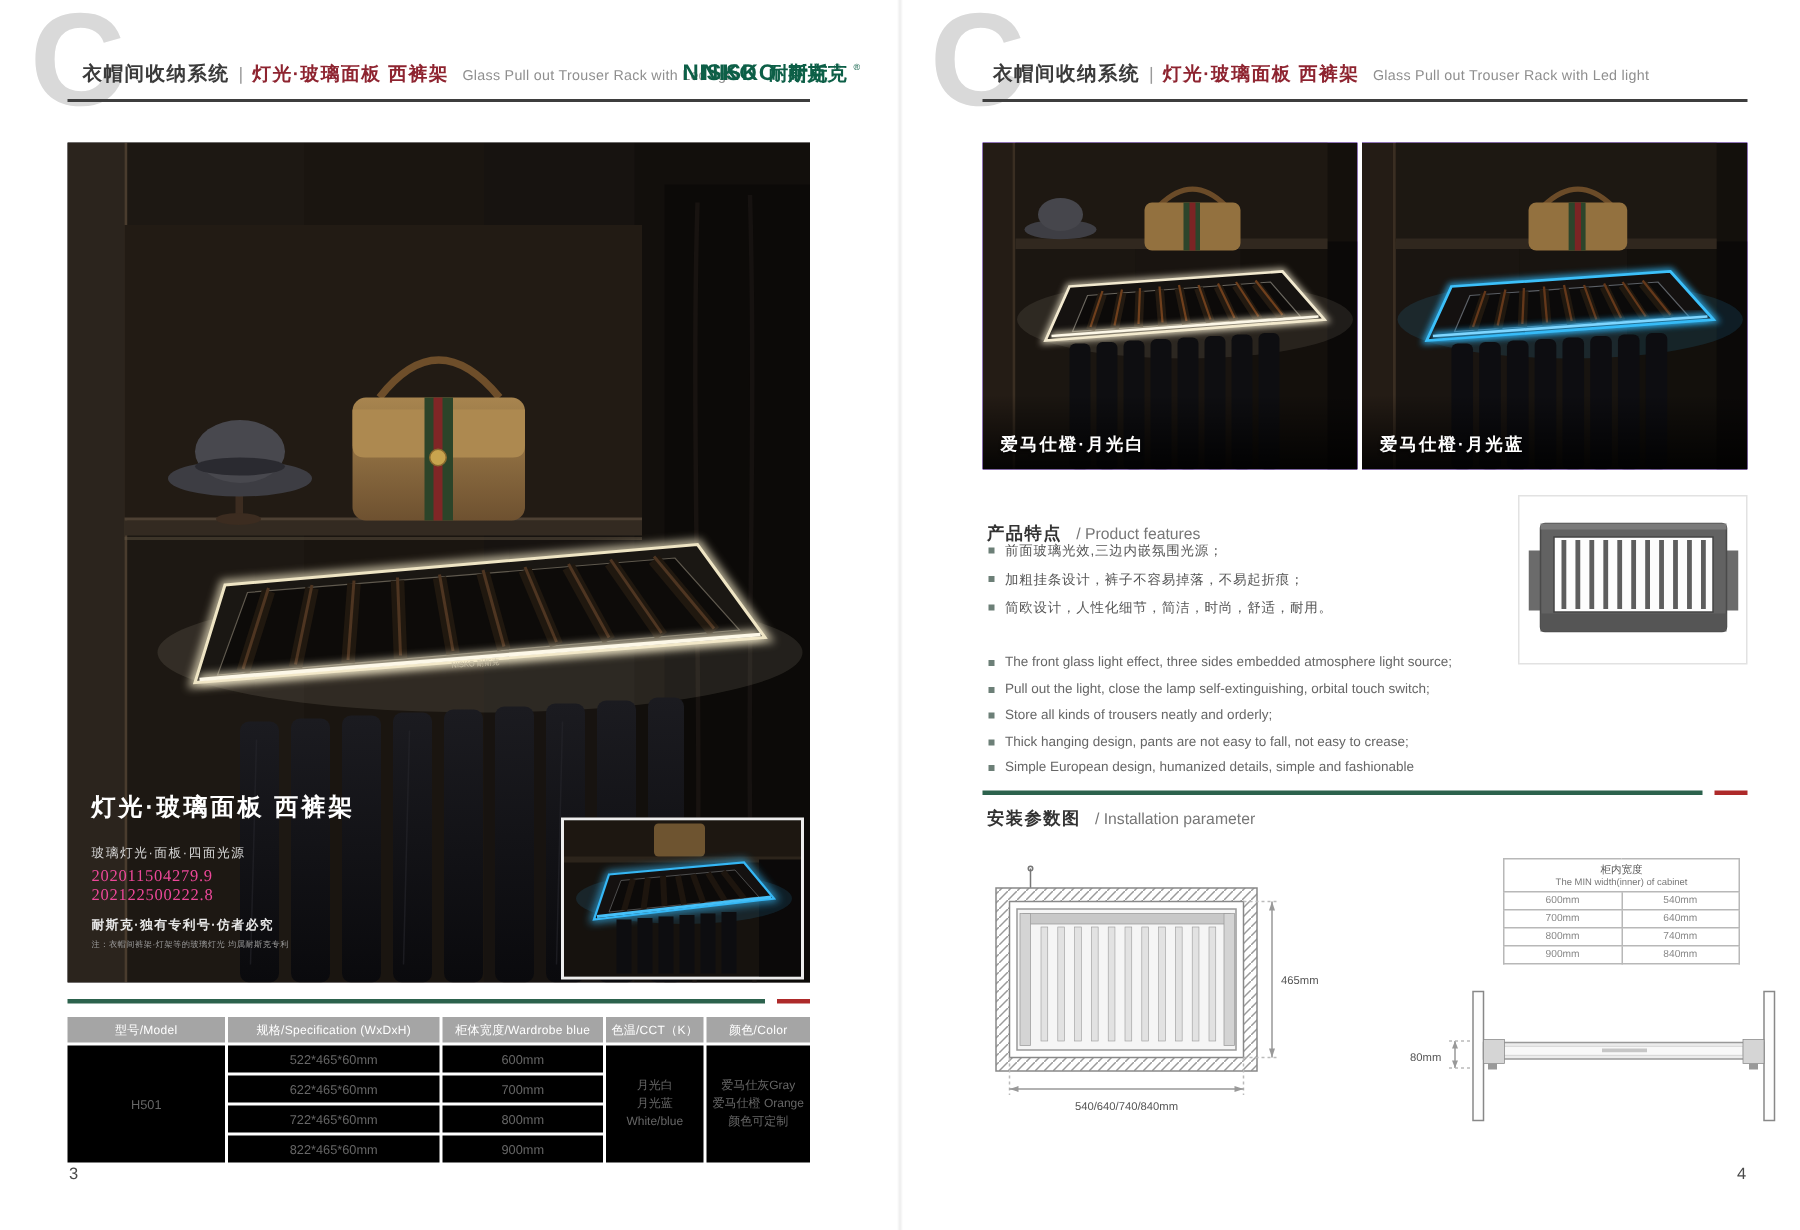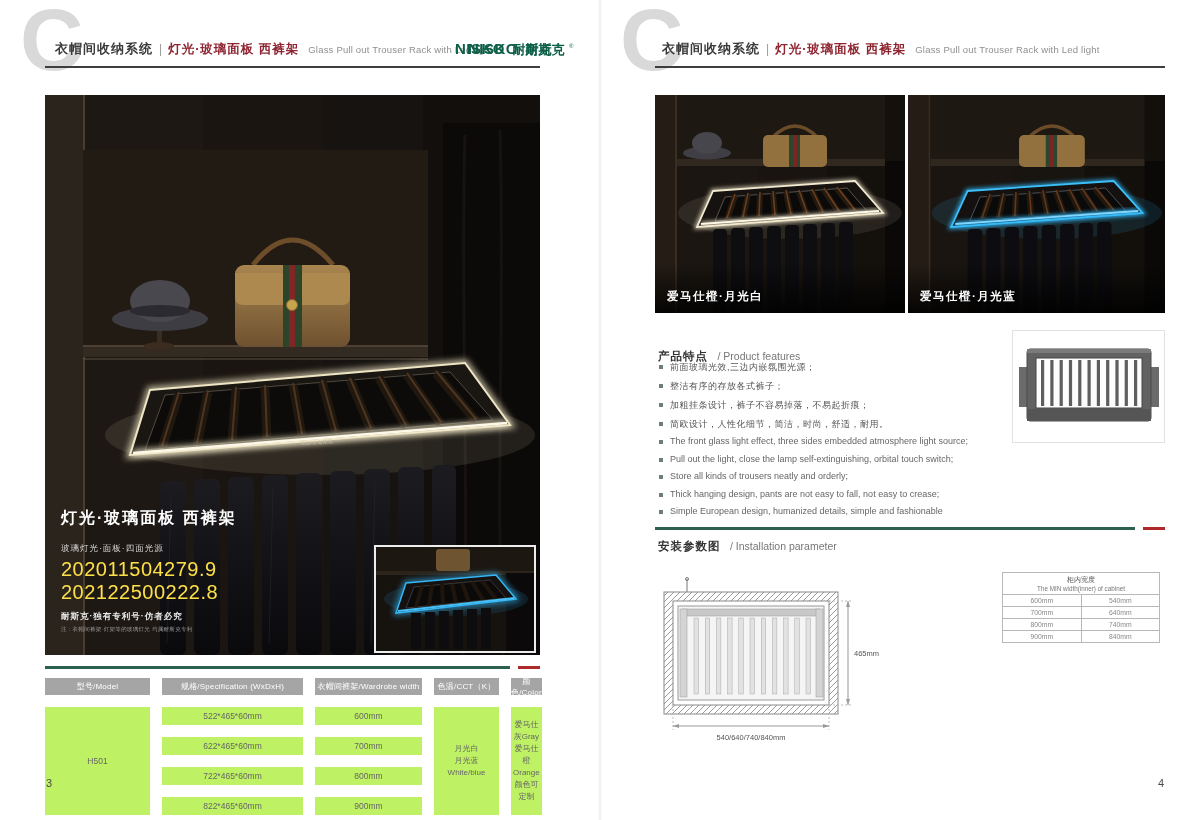--- a/index.html
+++ b/index.html
@@ -34,41 +34,41 @@
   #page-left .hdr-rule { left:45px; width:495px; }
   #page-right .hdr-rule { left:55px; width:510px; }
 
   
   .photo-main { position:absolute; left:45px; top:95px; width:495px; height:560px;
     background:#161310; overflow:hidden; }
   .photo-main svg { position:absolute; left:0; top:0; }
   .photo-caption { position:absolute; left:16px; bottom:22px; color:#fff; z-index:3; }
   .photo-caption .t { font-size:16px; font-weight:bold; letter-spacing:2px; margin-bottom:14px; }
   .photo-caption .s { font-size:8.5px; color:#d8d8d8; letter-spacing:1px; margin-bottom:3px; }
-  .photo-caption .p { font-size:20px; color:#fde047; letter-spacing:.5px; line-height:1.12;
-    font-family:Liberation Sans, sans-serif; }
+  .photo-caption .p { font-size:11px; color:#ec4899; letter-spacing:.5px; line-height:1.12;
+    font-family:Liberation Serif, serif; }
   .photo-caption .pl { font-size:8.5px; font-weight:bold; color:#e8e8e8; letter-spacing:1px; margin-top:8px; }
   .photo-caption .fp { font-size:5.5px; color:#9a9a9a; margin-top:3px; letter-spacing:.3px; }
   .photo-inset { position:absolute; right:4px; bottom:2px; width:162px; height:108px;
     border:2px solid #ededed; background:#16120e; z-index:4; }
 
   
   .divider { position:absolute; height:3px; }
   .divider .green { position:absolute; left:0; right:30px; top:0; bottom:0; background:#2c624d; }
   .divider .red { position:absolute; right:0; width:22px; top:0; bottom:0; background:#ae2a2a; }
   #div-left { left:45px; top:666px; width:495px; }
   #div-right { left:55px; top:527px; width:510px; }
 
   
   .spec-table { position:absolute; left:45px; top:678px; width:495px; display:grid;
     grid-template-columns:105px 141px 107px 65px 1fr;
-    grid-template-rows:17px 18px 18px 18px 18px; gap:12px; }
+    grid-template-rows:17px 18px 18px 18px 18px; gap:2px; }
   .spec-table .th { background:#a5a5a5; color:#fff; font-size:8px; display:flex;
     align-items:center; justify-content:center; text-align:center; letter-spacing:.2px; }
-  .spec-table .td { background:#bef264; color:#666; font-size:8.5px; display:flex;
+  .spec-table .td { background:#000000; color:#666; font-size:8.5px; display:flex;
     align-items:center; justify-content:center; text-align:center; }
   .spec-table .span4 { white-space:pre-line; line-height:1.5; font-size:8px; }
   .c1r { grid-column:1; grid-row:2/6; }
   .c4r { grid-column:4; grid-row:2/6; }
   .c5r { grid-column:5; grid-row:2/6; }
 
   .page-num { position:absolute; top:777px; font-size:11px; color:#4a4a4a; z-index:2; }
   #page-left .page-num { left:46px; }
   #page-right .page-num { left:558px; }
 
@@ -268,21 +268,21 @@
   </div>
 
   <div class="divider" id="div-left">
     <span class="green"></span>
     <span class="red"></span>
   </div>
 
   <div class="spec-table">
     <div class="th">型号/Model</div>
     <div class="th">规格/Specification (WxDxH)</div>
-    <div class="th">衣帽间裤架/Wardrobe width</div>
+    <div class="th">柜体宽度/Wardrobe blue</div>
     <div class="th">色温/CCT（K）</div>
     <div class="th">颜色/Color</div>
 
     <div class="td c1r">H501</div>
 
     <div class="td" style="grid-column:2;grid-row:2">522*465*60mm</div>
     <div class="td" style="grid-column:3;grid-row:2">600mm</div>
     <div class="td" style="grid-column:2;grid-row:3">622*465*60mm</div>
     <div class="td" style="grid-column:3;grid-row:3">700mm</div>
     <div class="td" style="grid-column:2;grid-row:4">722*465*60mm</div>
@@ -443,21 +443,20 @@
     </svg>
     <div class="vlabel">爱马仕橙·月光蓝</div>
   </div>
 
   <div class="sec-h" id="features-title">
     <span class="zh">产品特点</span>
     <span class="en">/ Product features</span>
   </div>
   <ul class="blist" id="blist-zh">
     <li>前面玻璃光效,三边内嵌氛围光源；</li>
-    <li>整洁有序的存放各式裤子；</li>
     <li>加粗挂条设计，裤子不容易掉落，不易起折痕；</li>
     <li>简欧设计，人性化细节，简洁，时尚，舒适，耐用。</li>
   </ul>
   <ul class="blist" id="blist-en">
     <li>The front glass light effect, three sides embedded atmosphere light source;</li>
     <li>Pull out the light, close the lamp self-extinguishing, orbital touch switch;</li>
     <li>Store all kinds of trousers neatly and orderly;</li>
     <li>Thick hanging design, pants are not easy to fall, not easy to crease;</li>
     <li>Simple European design, humanized details, simple and fashionable</li>
   </ul>
@@ -563,17 +562,36 @@
         <td>740mm</td>
       </tr>
       <tr>
         <td>900mm</td>
         <td>840mm</td>
       </tr>
     </tbody>
       </table>
   </div>
 
+  <div class="diagram" id="diag-side">
+    <svg width="250" height="92" viewBox="0 0 250 92">
+      <text x="0" y="49" font-size="7.5" fill="#555">80mm</text>
+      <line x1="30" y1="36" x2="30" y2="54" stroke="#999"></line>
+      <line x1="26" y1="36" x2="44" y2="36" stroke="#bbb" stroke-dasharray="2,2"></line>
+      <line x1="26" y1="54" x2="44" y2="54" stroke="#bbb" stroke-dasharray="2,2"></line>
+      <polygon points="30,36 28,41 32,41" fill="#999"></polygon>
+      <polygon points="30,54 28,49 32,49" fill="#999"></polygon>
+      <rect x="42" y="3" width="7" height="86" fill="#fdfdfd" stroke="#888"></rect>
+      <rect x="236" y="3" width="7" height="86" fill="#fdfdfd" stroke="#888"></rect>
+      <rect x="49" y="37" width="187" height="11" fill="#ececec" stroke="#999"></rect>
+      <rect x="62" y="39.5" width="160" height="6" fill="#f8f8f8" stroke="#ccc" stroke-width=".5"></rect>
+      <rect x="49" y="35" width="14" height="16" fill="#d5d5d5" stroke="#888" stroke-width=".5"></rect>
+      <rect x="222" y="35" width="14" height="16" fill="#d5d5d5" stroke="#888" stroke-width=".5"></rect>
+      <rect x="52" y="51" width="6" height="4" fill="#999"></rect>
+      <rect x="226" y="51" width="6" height="4" fill="#999"></rect>
+      <rect x="128" y="41" width="30" height="2.5" fill="#c6c6c6"></rect>
+    </svg>
+  </div>
 
   <div class="page-num">4</div>
 </div>
 
 <div class="gutter"></div>
 
 </body></html>

